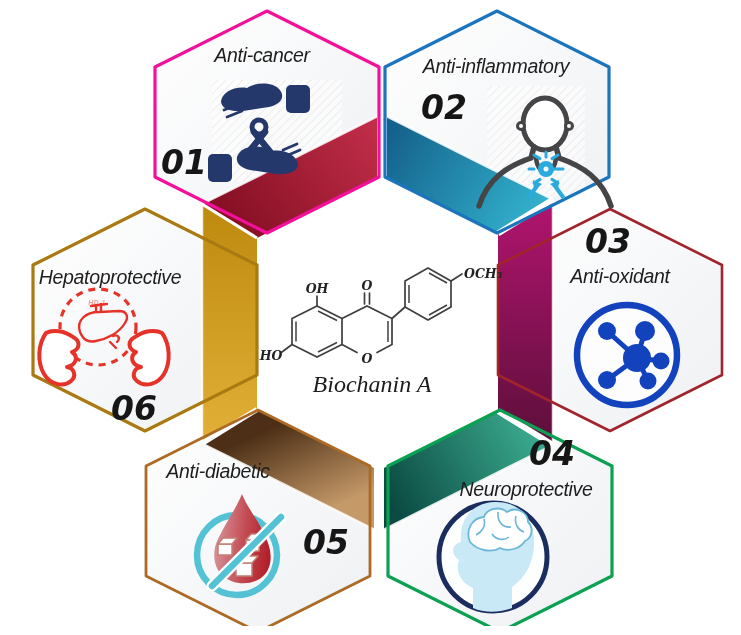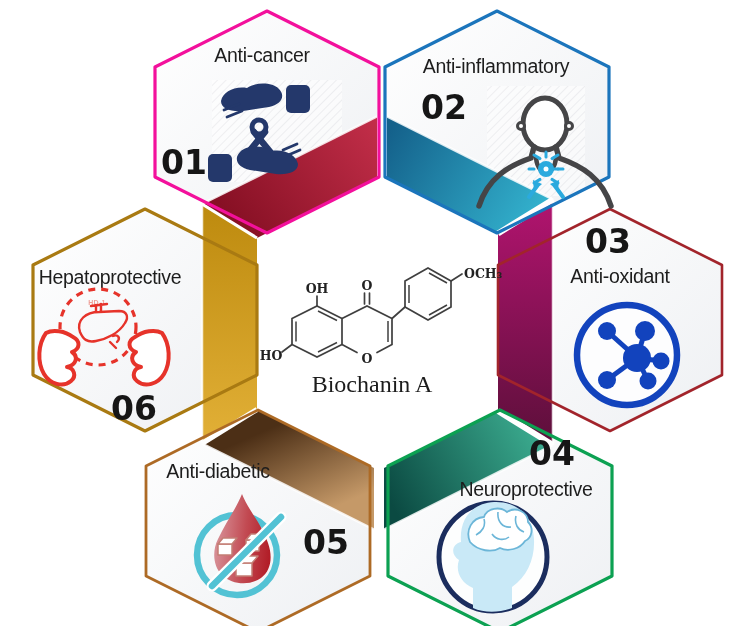--- a/index.html
+++ b/index.html
@@ -1,16 +1,16 @@
 <!DOCTYPE html>
 <html><head>
 <meta charset="utf-8">
 <style>
   html,body{margin:0;padding:0;background:#fff;}
-  .stage{width:741px;height:626px;position:relative;background:#fff;overflow:hidden;}
+  .stage{width:741px;height:626px;position:relative;background:#fff;overflow:hidden;font-style:italic;}
   svg{display:block;}
   text{font-family:"Liberation Sans",sans-serif;}
   .hexlabel{font-size:19.5px;fill:#1d1d1d;letter-spacing:-0.3px;}
   .hexnum{font-family:"DejaVu Sans",sans-serif;font-size:33px;font-weight:bold;fill:#161616;}
   .mol{stroke:#3f3f3f;stroke-width:1.7;fill:none;stroke-linecap:round;}
   .mol2{stroke:#3f3f3f;stroke-width:1.5;fill:none;}
   .mlabel{font-family:"DejaVu Serif",serif;font-size:12.5px;font-weight:bold;fill:#222;}
   .compound{font-family:"Liberation Serif",serif;font-size:24px;fill:#1c1c1c;}
   .hd1{font-size:7px;font-weight:bold;fill:#ef9f97;letter-spacing:0.3px;}
 </style>

